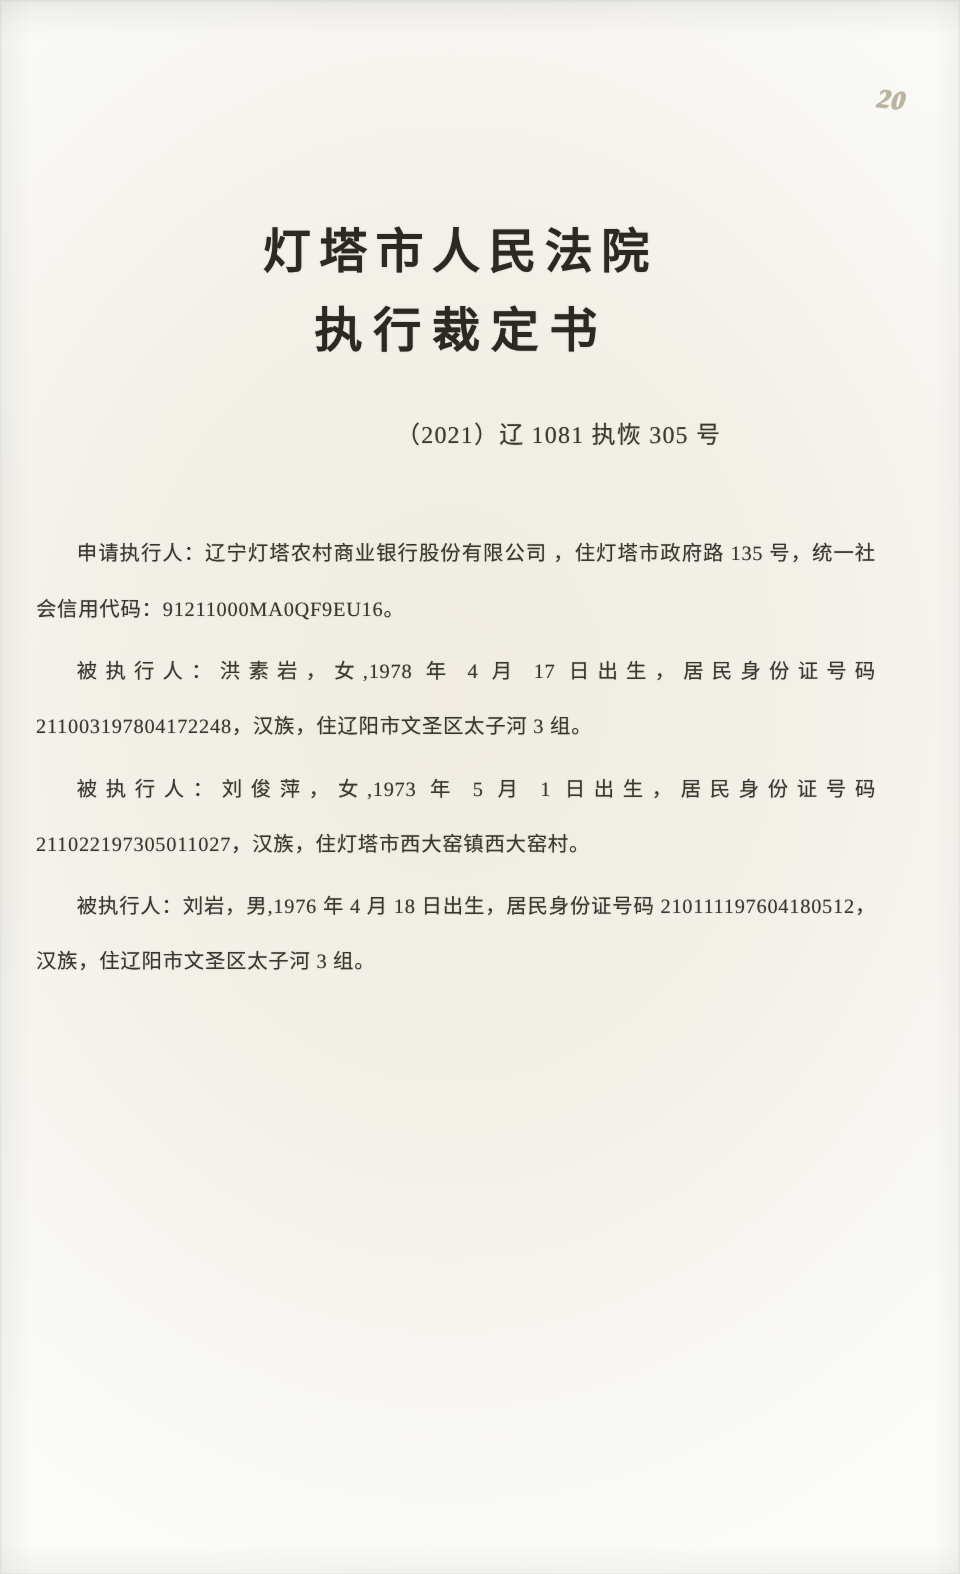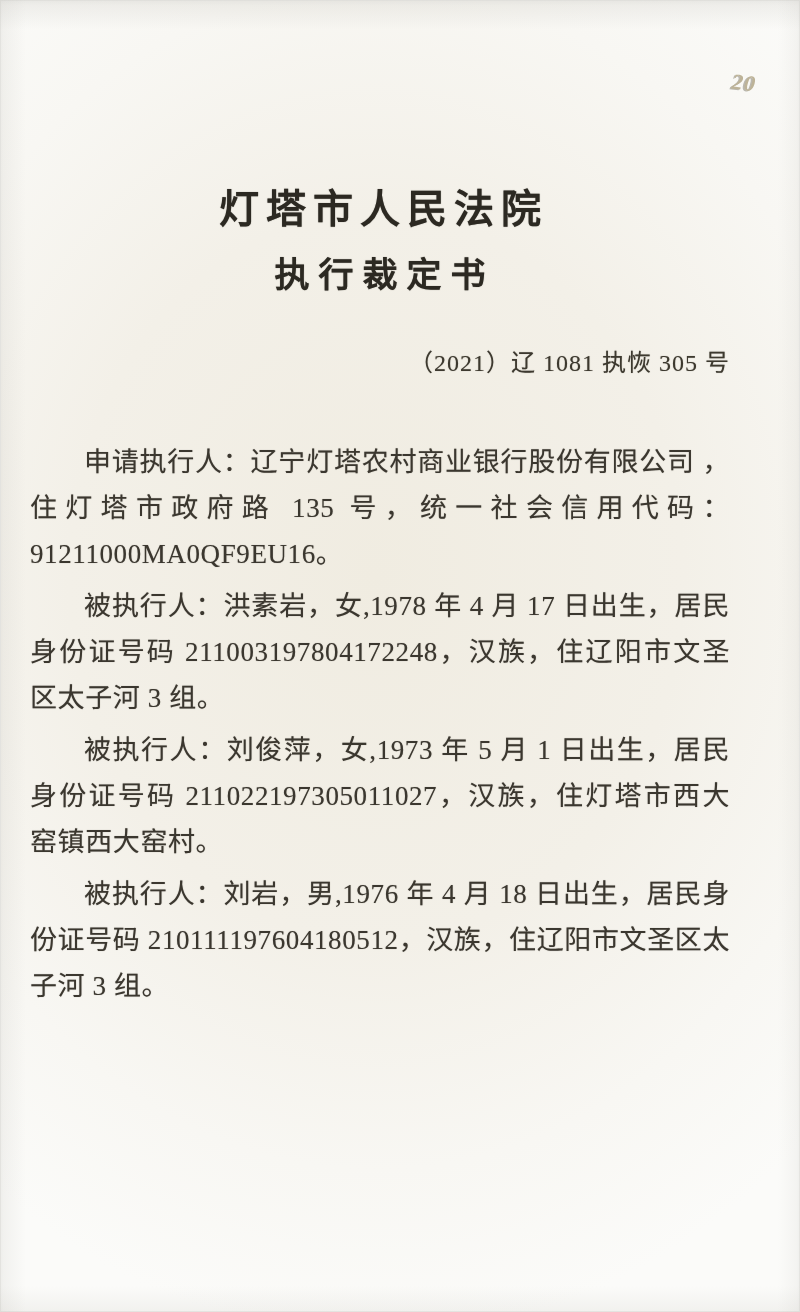--- a/index.html
+++ b/index.html
@@ -55,43 +55,42 @@
     line-height: 50px;
     font-weight: bold;
     letter-spacing: 7px;
     text-indent: 7px;
     color: #2c2922;
     text-shadow: 0 0 1px rgba(44,41,34,0.55);
   }
   .doc-type {
     margin: 16px 0 0 0;
     text-align: center;
-    font-size: 35px;
+    font-size: 40px;
     line-height: 50px;
     font-weight: bold;
     letter-spacing: 9px;
     text-indent: 9px;
     color: #2c2922;
     text-shadow: 0 0 1px rgba(44,41,34,0.55);
   }
   .case-number {
     margin: 46px 0 0 300px;
-    font-size: 24px;
+    font-size: 20px;
     line-height: 32px;
     letter-spacing: 1px;
     color: #3d392f;
     text-shadow: 0 0 1px rgba(61,57,47,0.45);
-    text-align: right;
   }
   .doc-body {
     margin-top: 60px;
   }
   .doc-body p {
     margin: 0 0 6px 0;
-    font-size: 27px;
+    font-size: 17px;
     line-height: 46px;
     letter-spacing: 0.6px;
     text-indent: 2em;
     text-align: justify;
     color: #3b372f;
     text-shadow: 0 0 1px rgba(59,55,47,0.42);
   }
 </style>
 </head>
 <body>

